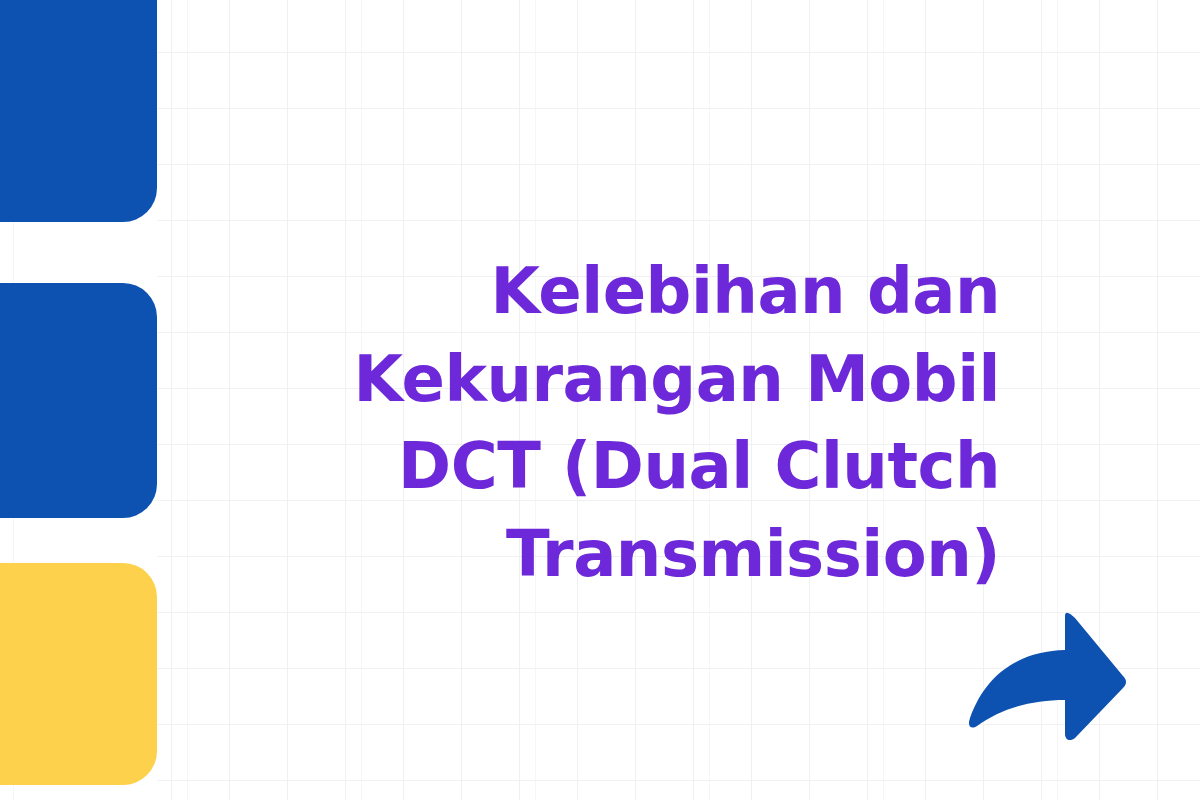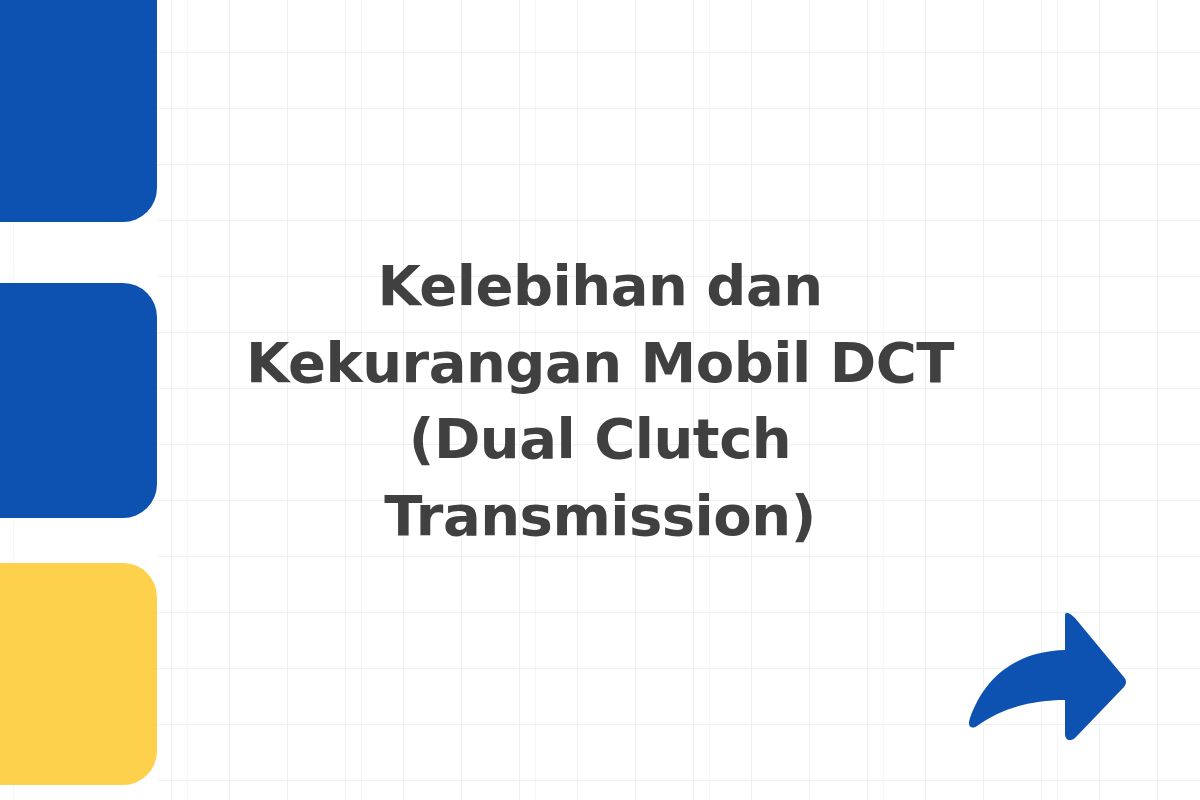--- a/index.html
+++ b/index.html
@@ -67,25 +67,25 @@
     height:222px;
     background:#fdd14b;
   }
 
   
   #headline {
     position:absolute;
     left:200px;
     top:248px;
     width:800px;
-    text-align:center;
-    font-size:56px;
+    text-align:right;
+    font-size:64px;
     line-height:1.37;
     font-weight:bold;
-    color:#404040;
+    color:#6d28d9;
     letter-spacing:-0.5px;
   }
 
   
   #share-arrow {
     position:absolute;
     left:962px;
     top:612px;
     width:166px;
     height:140px;

